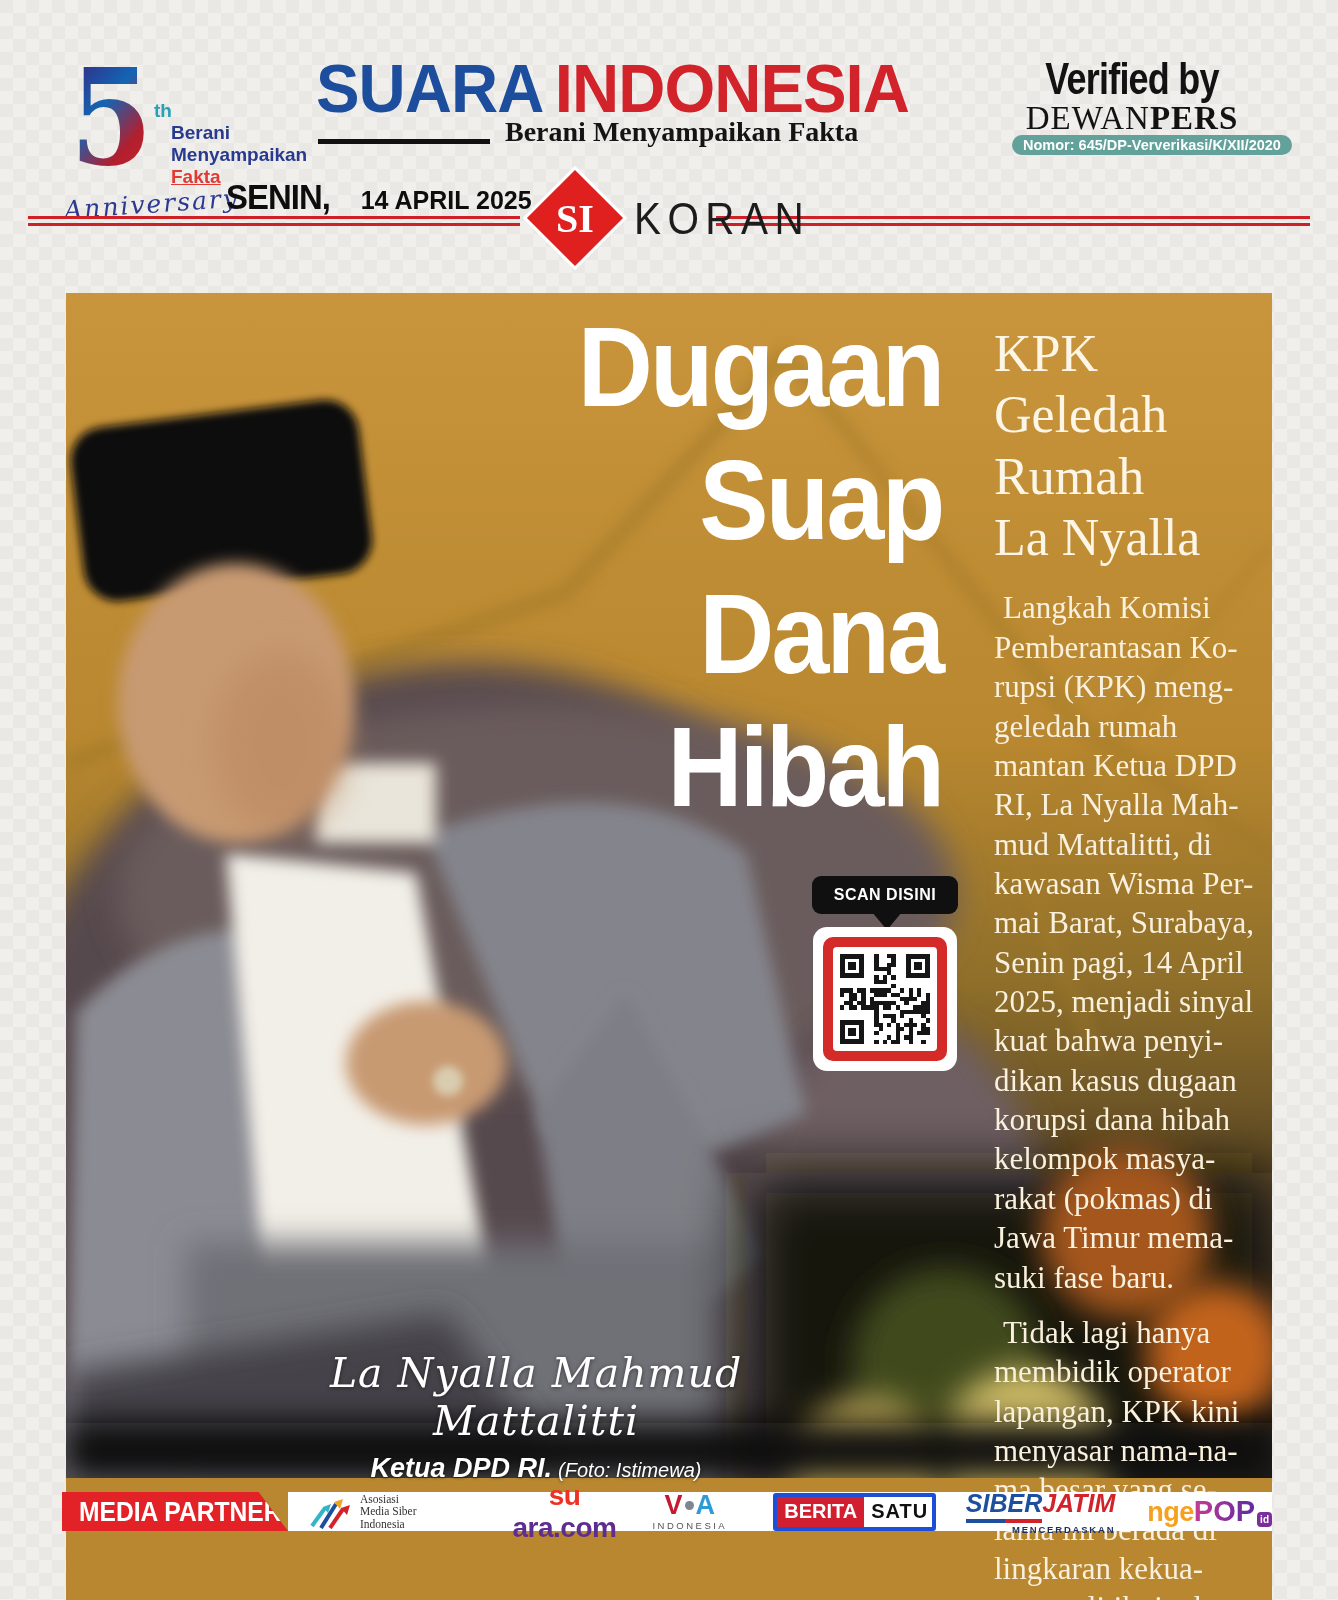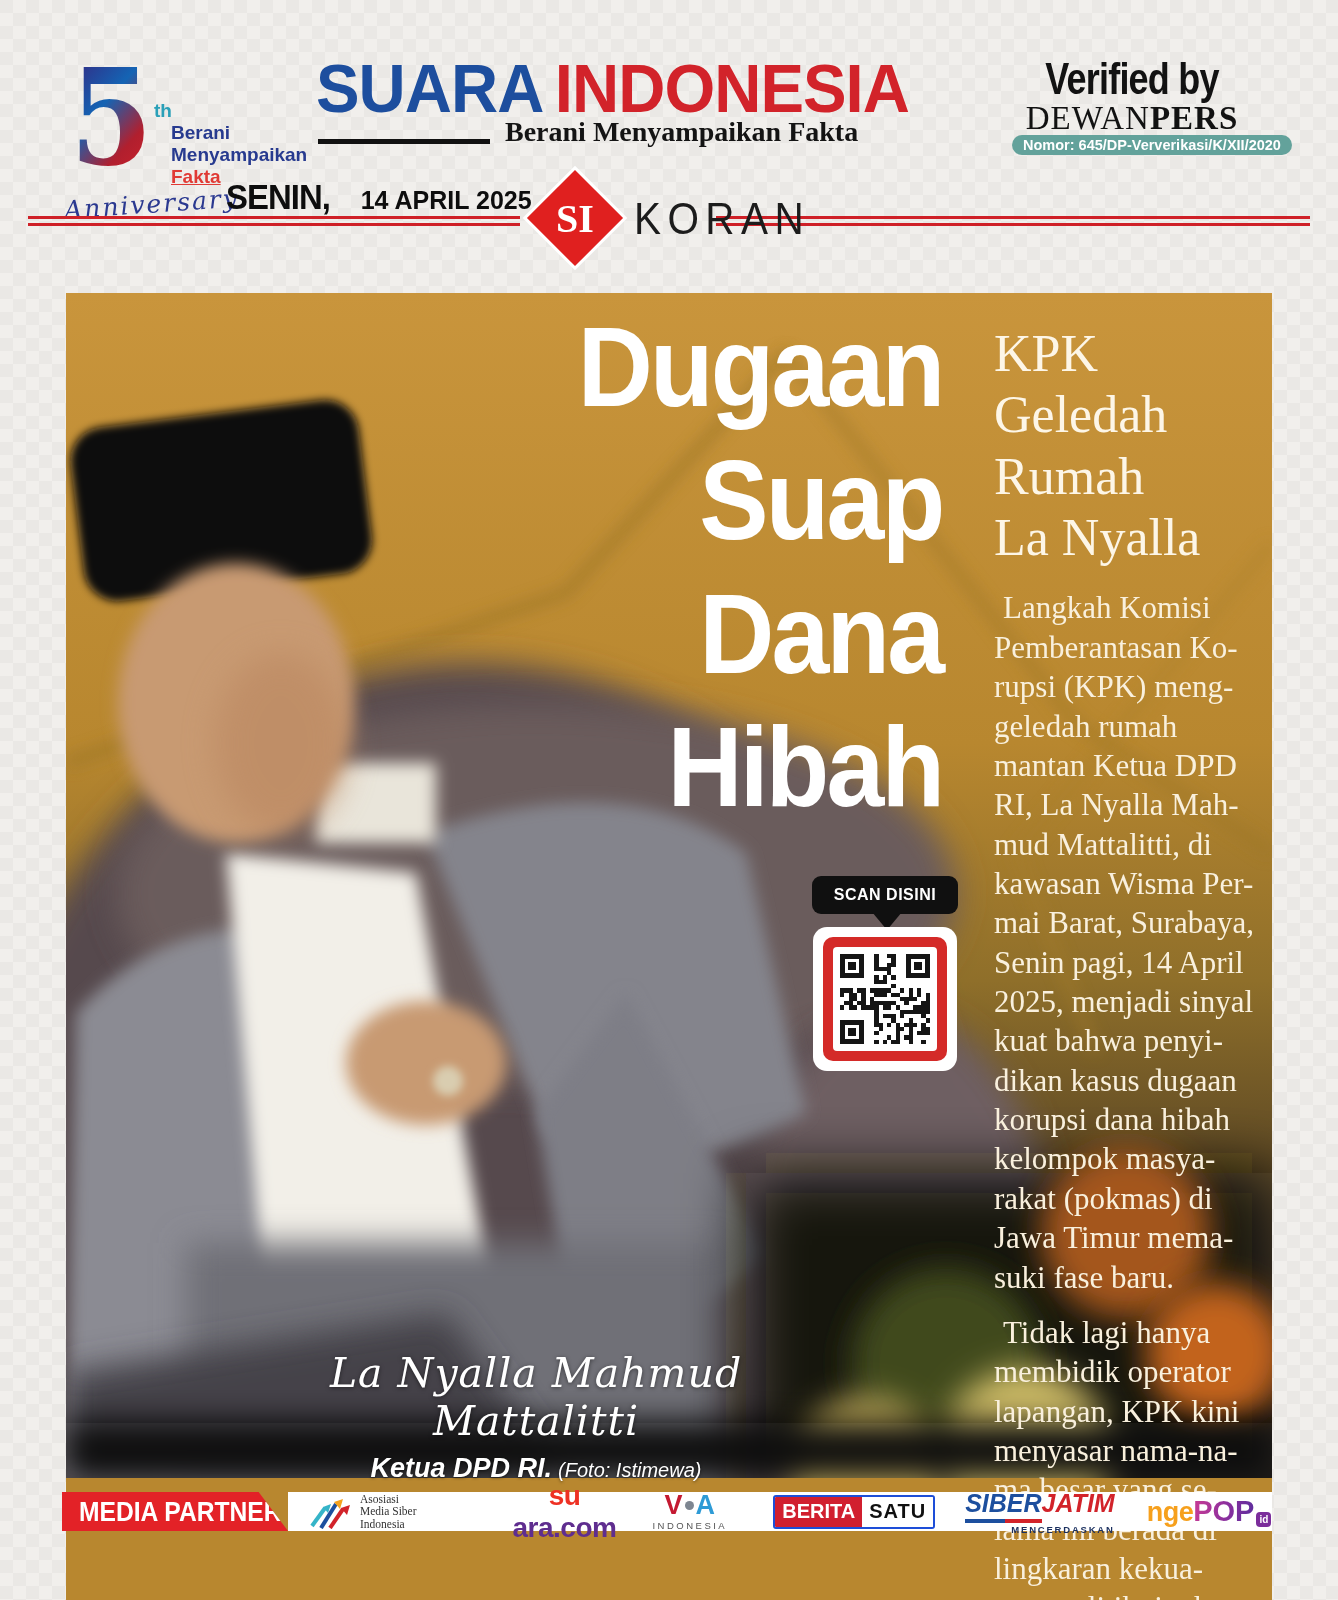--- a/index.html
+++ b/index.html
@@ -108,21 +108,21 @@
   .amsi-text{font-family:"Liberation Serif",serif;font-size:11.5px;line-height:1.08;color:#333;}
   .suara{margin-left:96px;font-size:28px;font-weight:bold;letter-spacing:-.5px;flex-direction:column;}
   .suara-red{color:#ee3124;}
   .suara-purple{color:#5f2d8f;}
   .voa{margin-left:36px;flex-direction:column;line-height:1;display:flex;align-items:center;}
   .voa-row{display:flex;align-items:center;font-size:27px;font-weight:bold;gap:1px;}
   .voa-v{color:#c41931;}
   .voa-dot{width:9px;height:9px;border-radius:50%;background:#7e8691;margin:0 1px;}
   .voa-a{color:#2e9bd6;}
   .voa-sub{font-size:9.5px;letter-spacing:2.5px;color:#555;margin-top:2px;}
-  .berita{margin-left:46px;border:2px solid #1d4ed8;border-radius:3px;overflow:hidden;height:30px;}
+  .berita{margin-left:46px;border:4px solid #1d4ed8;border-radius:3px;overflow:hidden;height:30px;}
   .berita span{display:inline-flex;align-items:center;height:100%;font-size:20px;font-weight:bold;padding:0 7px;}
   .berita-red{background:#d11f2f;color:#fff;}
   .berita-white{background:#fff;color:#101010;letter-spacing:1px;}
   .siber{margin-left:30px;flex-direction:column;align-items:flex-start;display:flex;}
   .siber-row{display:flex;align-items:baseline;font-style:italic;font-weight:bold;font-size:25px;}
   .siber-blue{color:#1d4f9e;border-bottom:4px solid;border-image:linear-gradient(100deg,#1d4f9e 55%,#d2232a 55%) 1;padding-bottom:1px;}
   .siber-red{color:#d2232a;}
   .siber-sub{align-self:flex-end;font-size:9.5px;font-weight:bold;letter-spacing:1.8px;color:#1a2f5e;margin-top:1px;}
   .ngepop{margin-left:32px;font-weight:bold;align-items:baseline;}
   .nge{color:#f6a01d;font-size:27px;letter-spacing:-.5px;}

